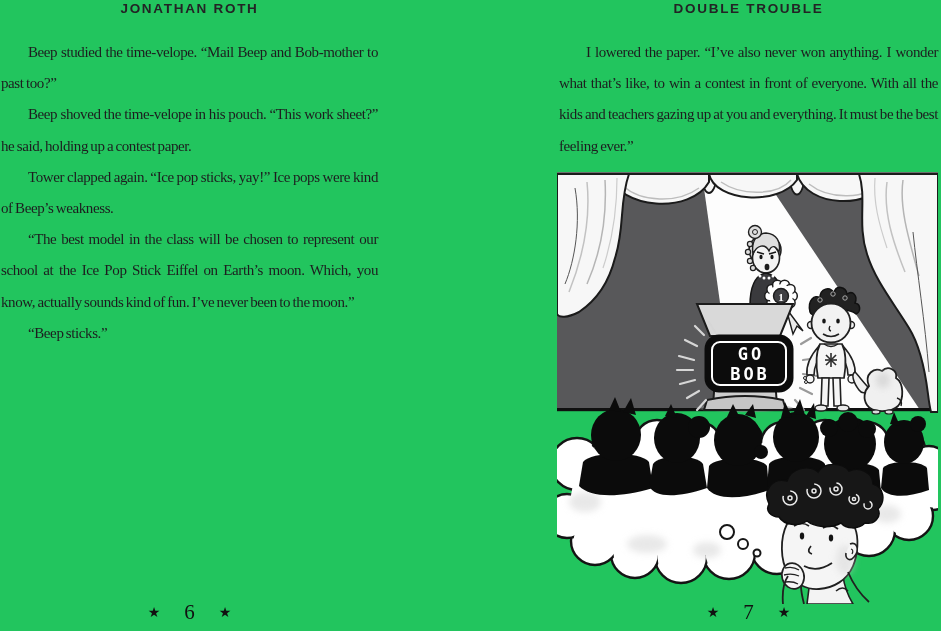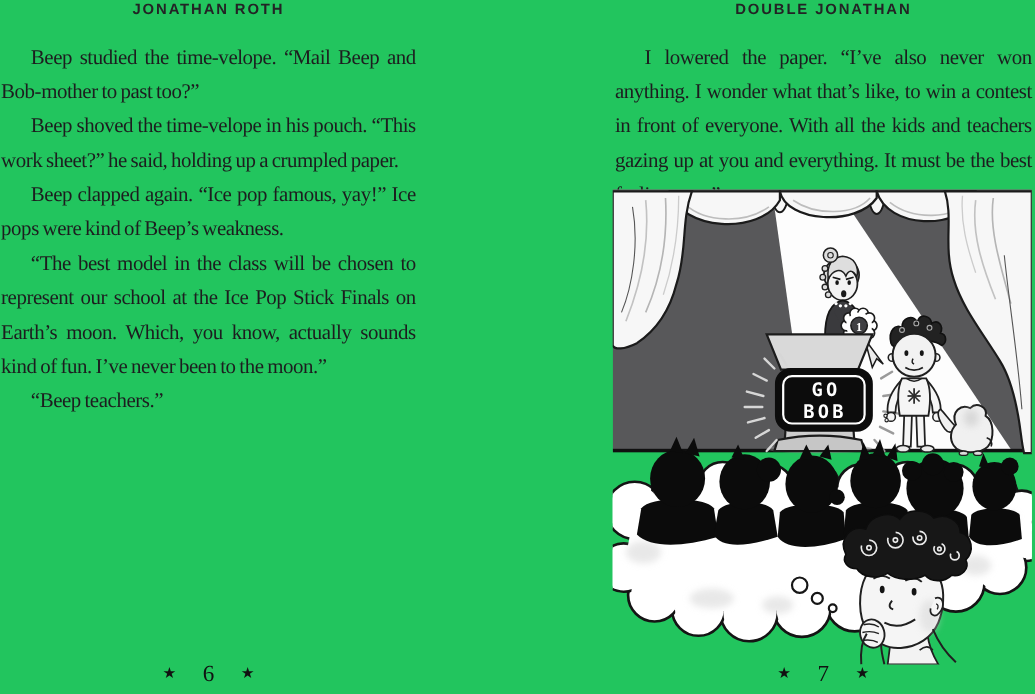--- a/index.html
+++ b/index.html
@@ -10,21 +10,21 @@
   .page{position:absolute;top:0;height:631px;}
   .page-left{left:1px;width:377px;}
   .page-right{left:559px;width:379px;}
   .running-head{
     position:absolute;top:1px;left:0;width:100%;text-align:center;
     font-family:"Liberation Sans",sans-serif;font-weight:700;
     font-size:13.5px;letter-spacing:1.7px;color:#232325;
   }
   .body-text{
     position:absolute;top:37px;left:0;right:0;text-align:justify;
-    font-size:19px;line-height:31.2px;letter-spacing:-0.4px;word-spacing:-1px;
+    font-size:15px;line-height:31.2px;letter-spacing:-0.4px;word-spacing:-1px;
   }
   .body-text p{margin:0;text-indent:27px;}
   .pageno{
     position:absolute;bottom:6px;left:0;width:100%;
     display:flex;justify-content:center;align-items:center;gap:24px;
     font-size:21px;color:#111;
   }
   .pageno .star{font-size:14px;line-height:1;}
   .illustration{position:absolute;left:-2px;top:172px;width:381px;height:432px;}
   .illustration svg{display:block;}
@@ -36,34 +36,34 @@
 </style>
 </head>
 <body>
 
 <div class="spread">
 
   <div class="page page-left">
     <div class="running-head">JONATHAN ROTH</div>
     <div class="body-text">
       <p>Beep studied the time-velope. “Mail Beep and Bob-mother to past too?”</p>
-      <p>Beep shoved the time-velope in his pouch. “This work sheet?” he said, holding up a crumpled paper.</p>
-      <p>Beep clapped again. “Ice pop famous, yay!” Ice pops were kind of Beep’s weakness.</p>
-      <p>“The best model in the class will be chosen to represent our school at the Ice Pop Stick Finals on Earth’s moon. Which, you know, actually sounds kind of fun. I’ve never been to the moon.”</p>
-      <p>“Beep teachers.”</p>
+      <p>Beep shoved the time-velope in his pouch. “This work sheet?” he said, holding up a contest paper.</p>
+      <p>Tower clapped again. “Ice pop sticks, yay!” Ice pops were kind of Beep’s weakness.</p>
+      <p>“The best model in the class will be chosen to represent our school at the Ice Pop Stick Eiffel on Earth’s moon. Which, you know, actually sounds kind of fun. I’ve never been to the moon.”</p>
+      <p>“Beep sticks.”</p>
     </div>
     <div class="pageno">
       <span class="star">★</span>
       <span>6</span>
       <span class="star">★</span>
     </div>
   </div>
 
   <div class="page page-right">
-    <div class="running-head">DOUBLE JONATHAN</div>
+    <div class="running-head">DOUBLE TROUBLE</div>
     <div class="body-text">
       <p>I lowered the paper. “I’ve also never won anything. I wonder what that’s like, to win a contest in front of everyone. With all the kids and teachers gazing up at you and everything. It must be the best feeling ever.”</p>
     </div>
 
     <div class="illustration">
       <svg width="381" height="432" viewBox="0 0 381 432" xmlns="http://www.w3.org/2000/svg">
         <defs>
           <filter id="soft" x="-60%" y="-60%" width="220%" height="220%">
             <feGaussianBlur stdDeviation="3.5"></feGaussianBlur>
           </filter>

